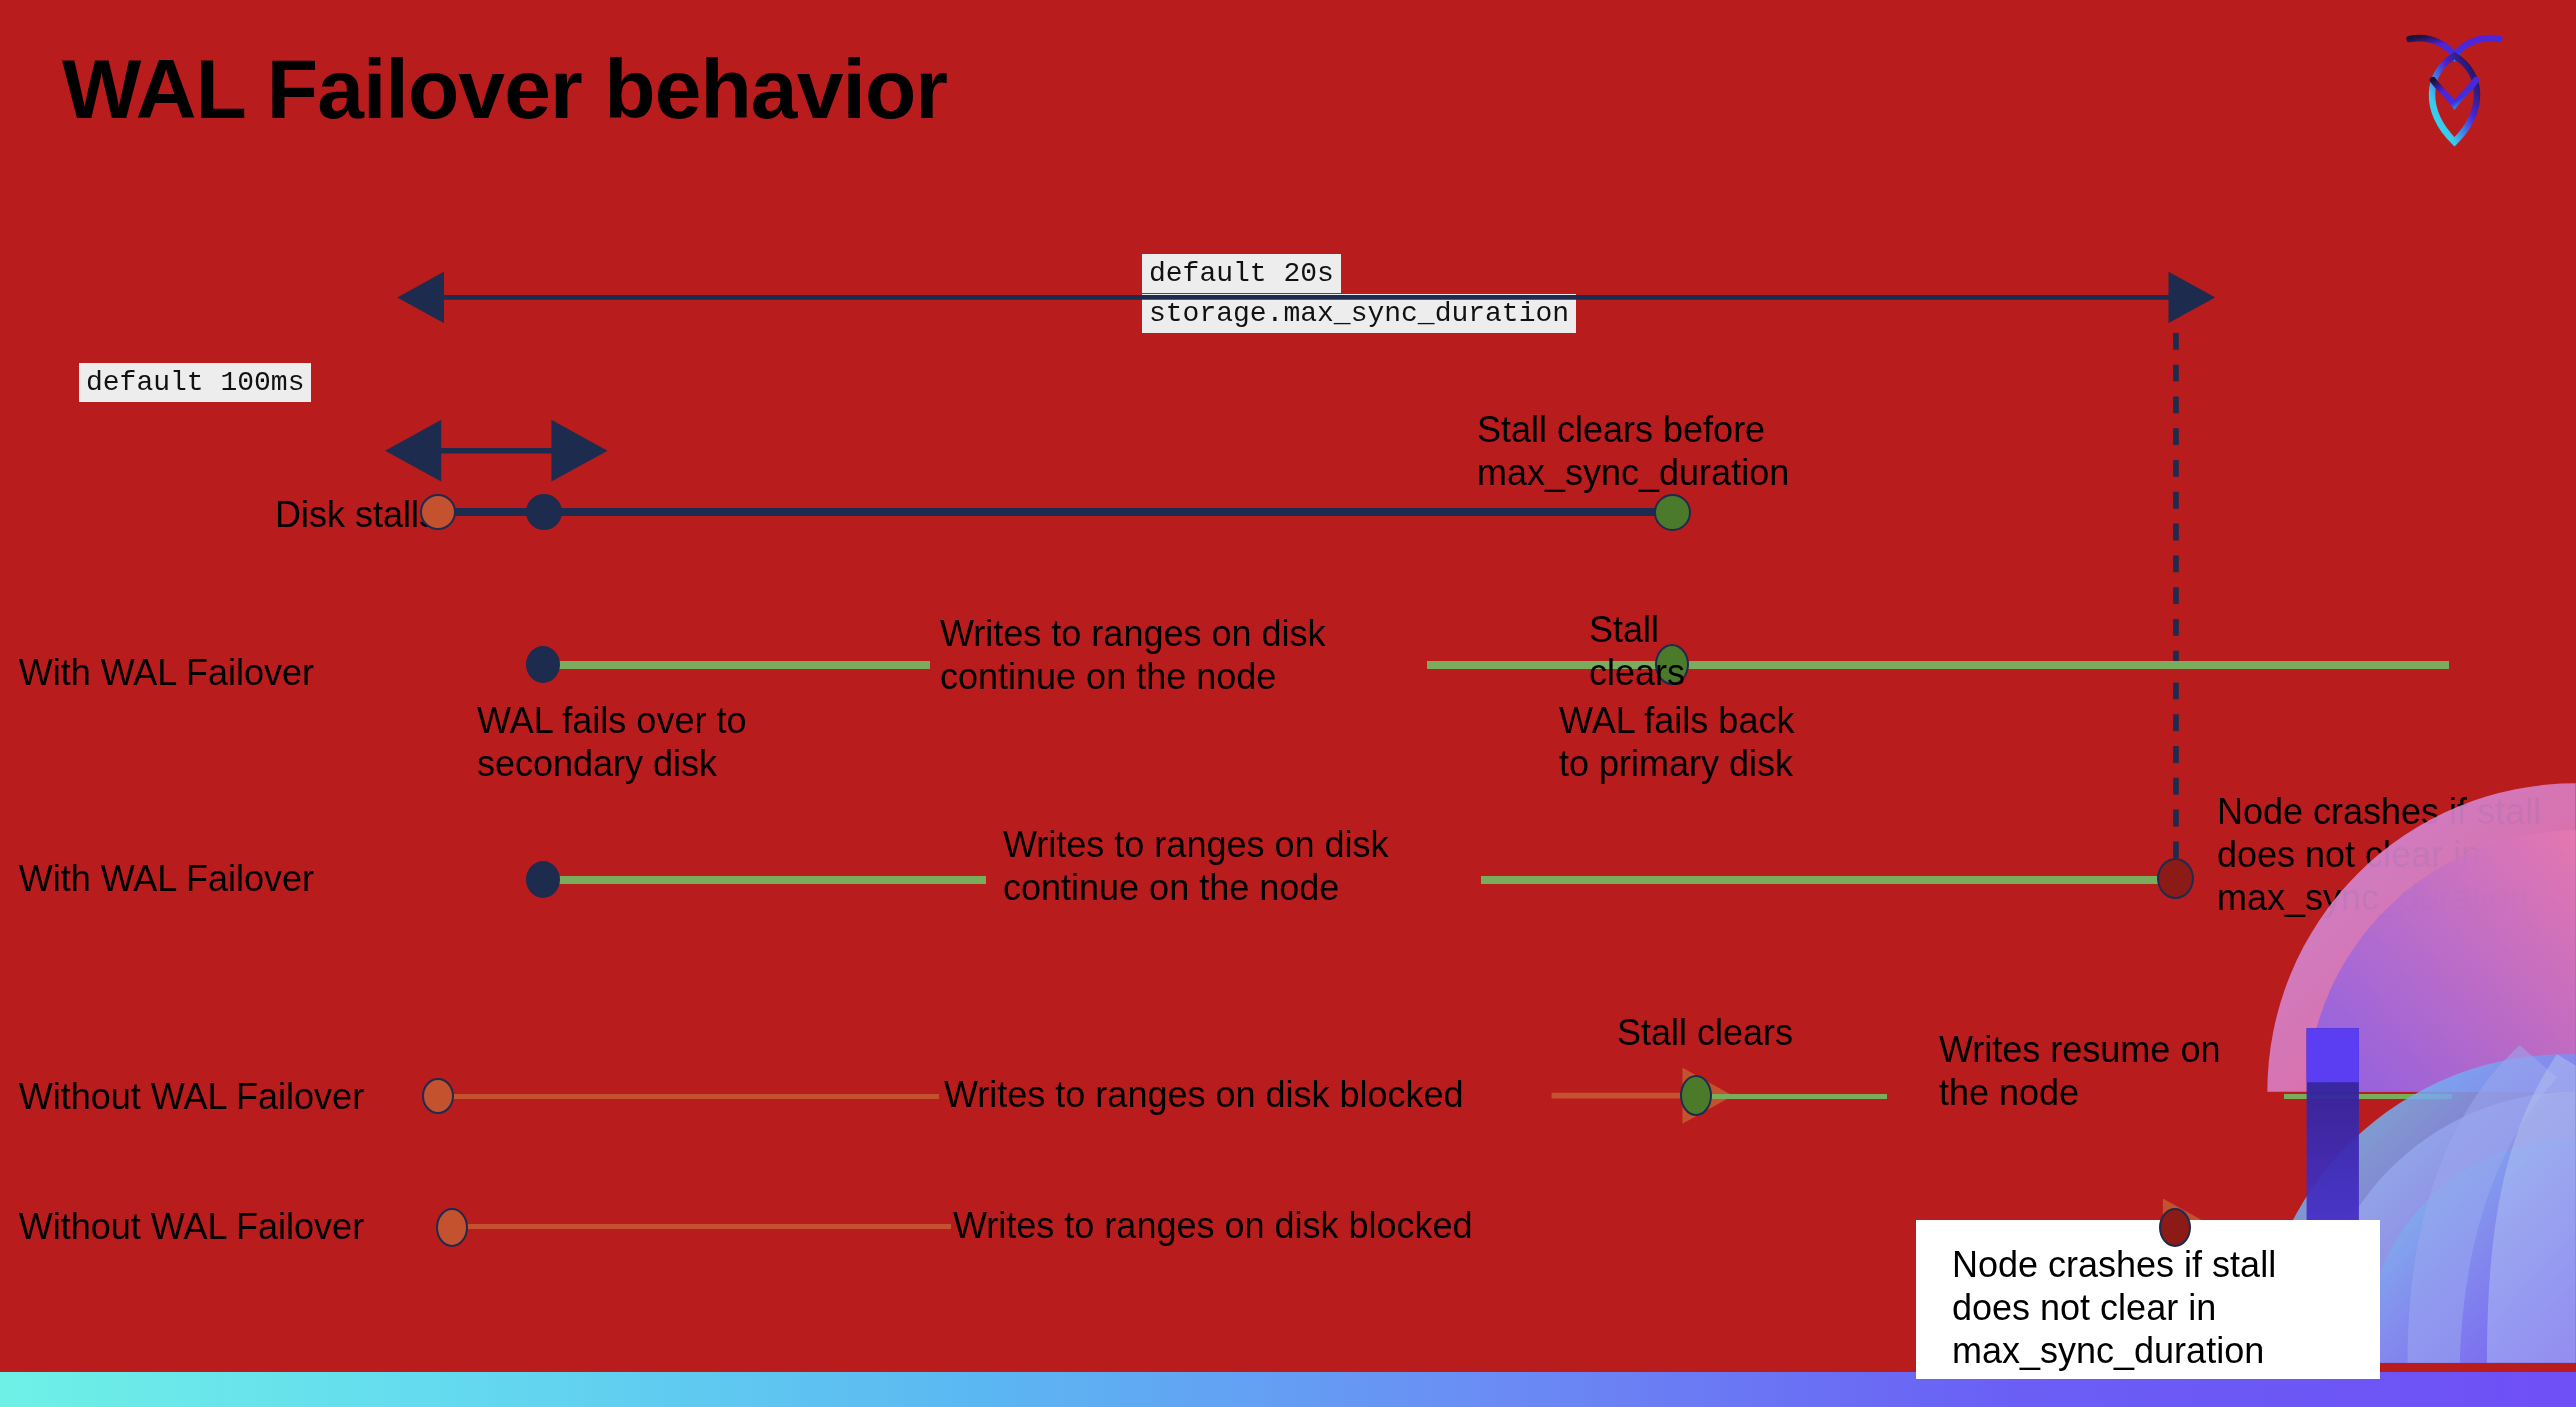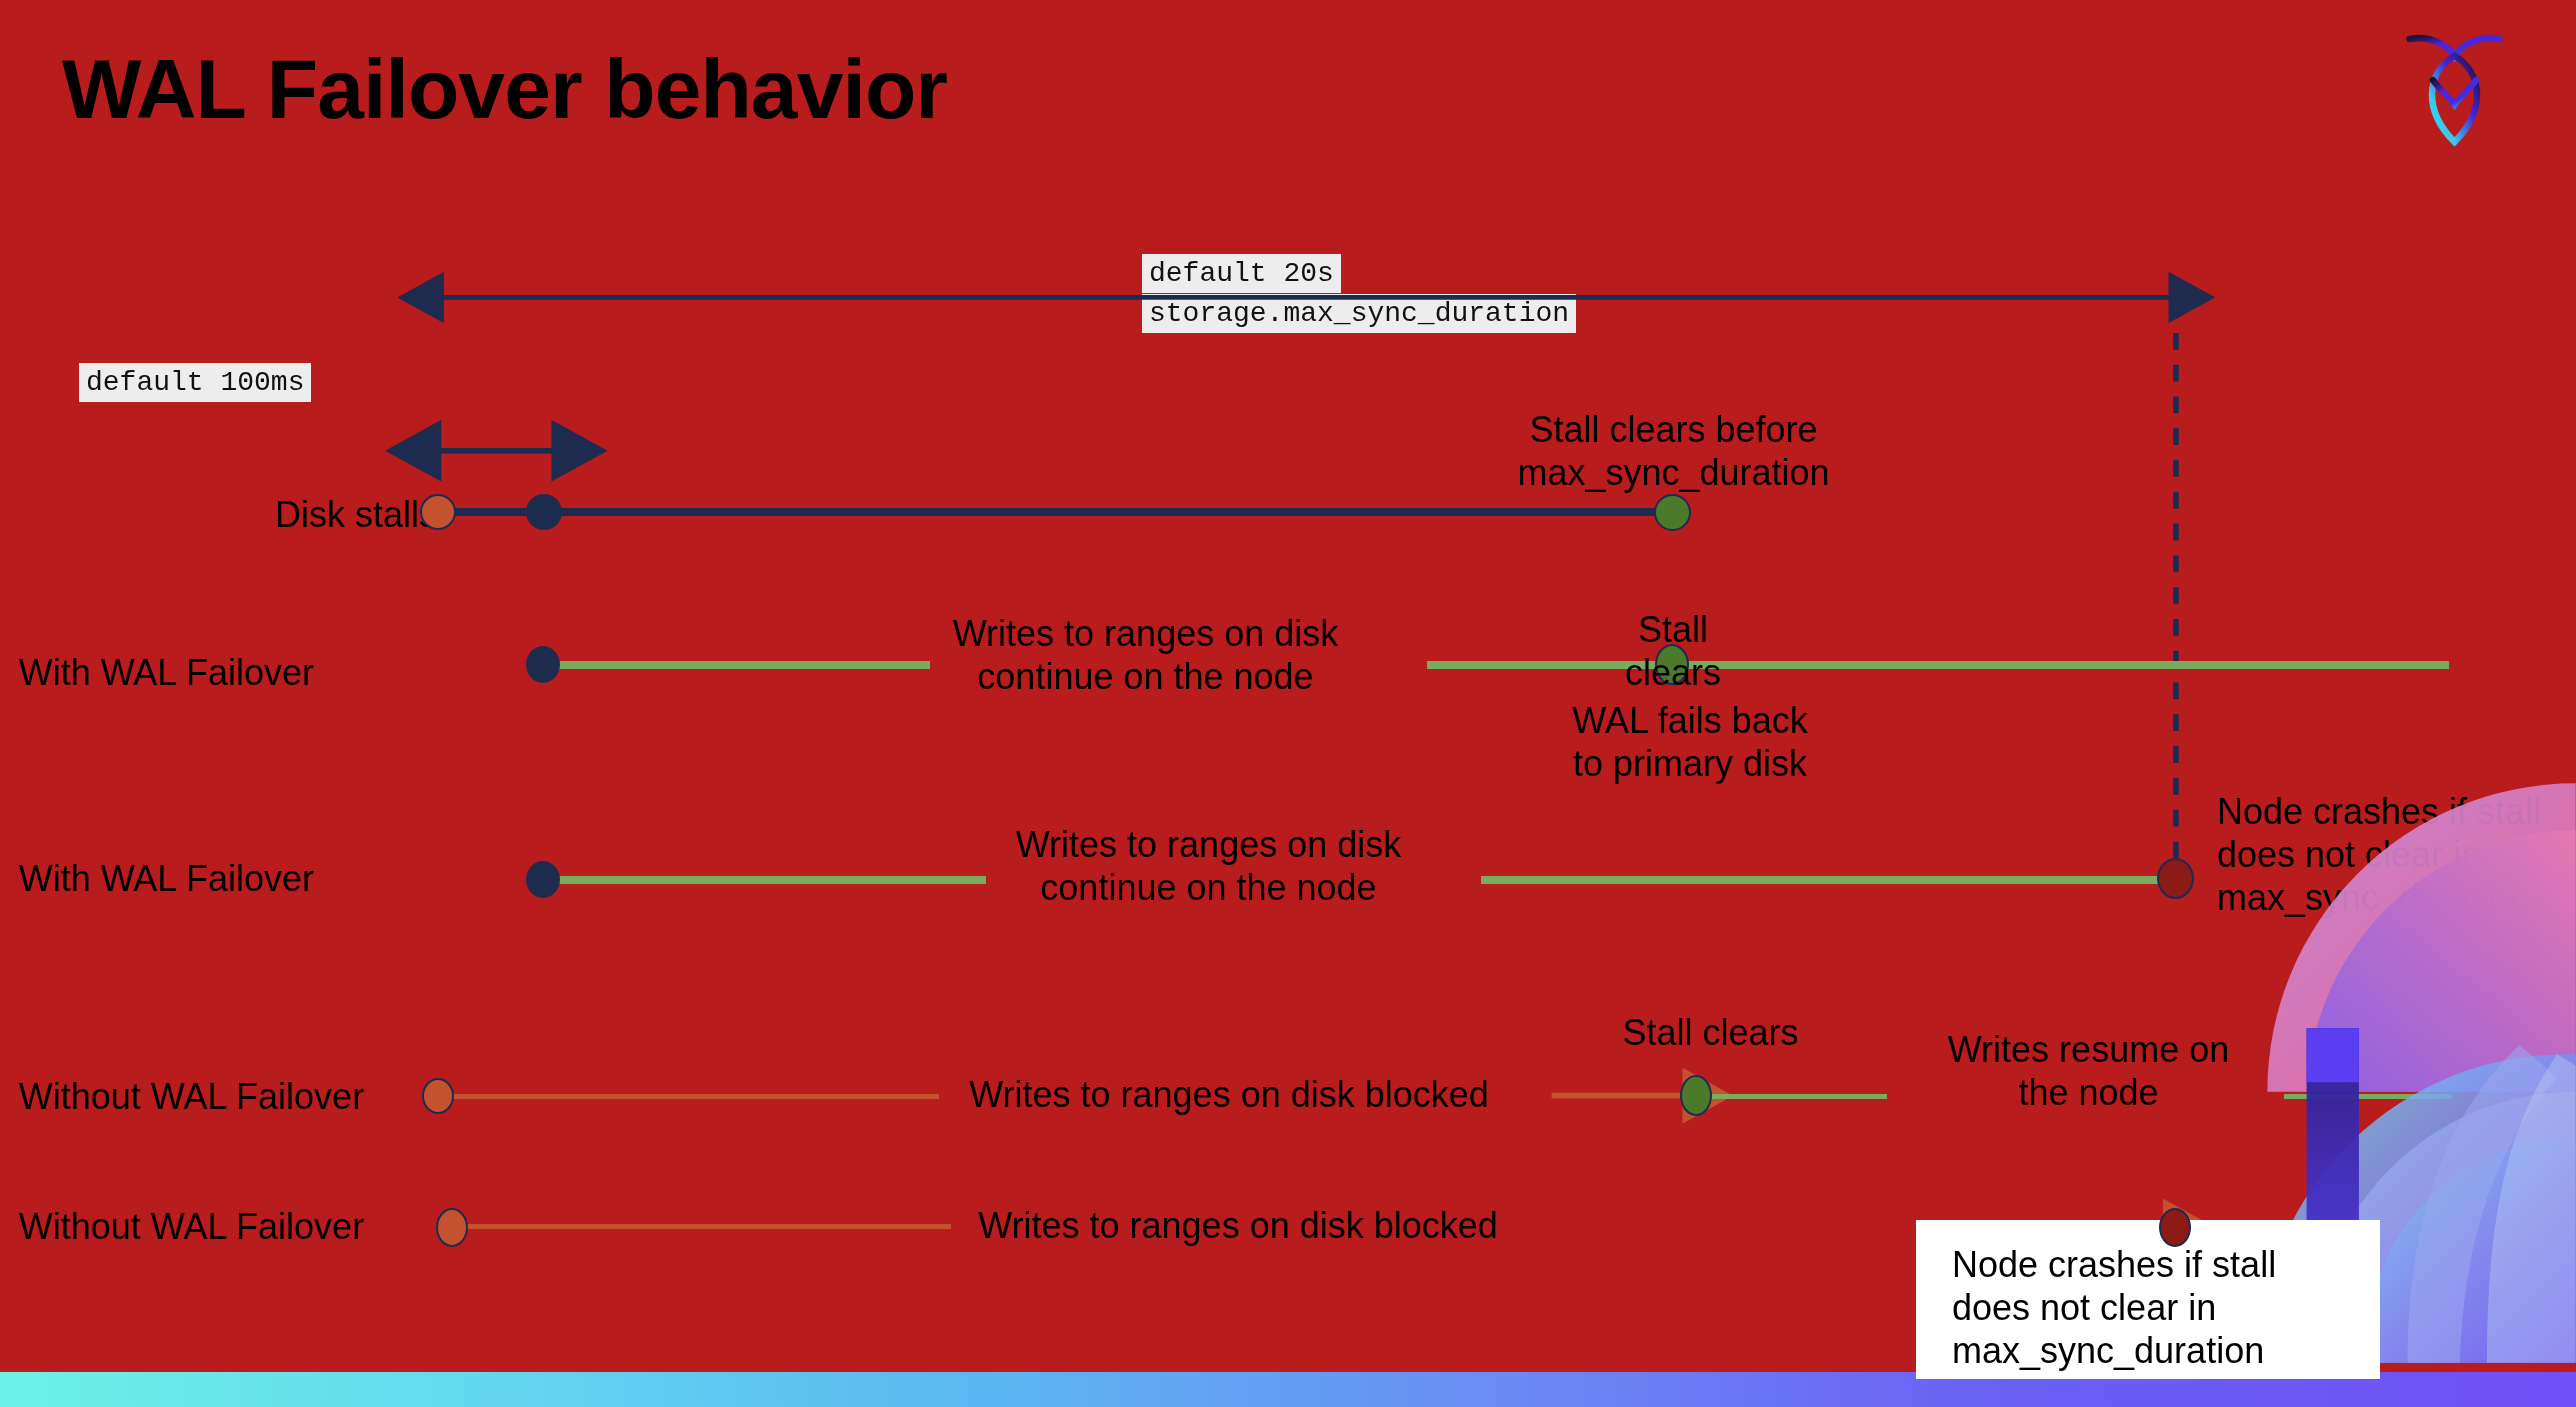--- a/index.html
+++ b/index.html
@@ -58,21 +58,21 @@
     color: #000000;
     white-space: nowrap;
   }
 
   
   .annot {
     position: absolute;
     font-size: 36px;
     line-height: 43px;
     color: #000000;
-    text-align: center;
+    text-align: left;
     white-space: pre-line;
   }
   .annot.left-align { text-align: left; }
 
   
   .tl-line {
     position: absolute;
     height: 7.5px;
     border-radius: 0;
   }
@@ -196,20 +196,22 @@
   <div class="tl-line" style="left:1427px; top:661px; width:1022px; background:#7aac5e;"></div>
 
   <div class="tl-dot" style="left:526px; top:646px; width:34px; height:37px; background:#1d2b4f;"></div>
   <div class="tl-dot" style="left:1655px; top:644px; width:34px; height:41px; background:#4b7a2b;"></div>
 
   <div class="annot" style="left:1589px; top:608px; width:168px;">Stall clears</div>
 
   <div class="annot" style="left:940px; top:612px; width:411px;">Writes to ranges on disk
 continue on the node</div>
 
+  <div class="annot" style="left:477px; top:699px; width:336px;">WAL fails over to
+secondary disk</div>
 
   <div class="annot" style="left:1559px; top:699px; width:262px;">WAL fails  back
 to primary disk</div>
 
   <div class="row-label" style="left:18.7px; top:858px; width:336px; text-align:left;">With WAL Failover</div>
 
   <div class="tl-line" style="left:537px; top:876px; width:449px; background:#7aac5e;"></div>
   <div class="tl-line" style="left:1481px; top:876px; width:692px; background:#7aac5e;"></div>
 
   <div class="tl-dot" style="left:526px; top:861px; width:34px; height:37px; background:#1d2b4f;"></div>

